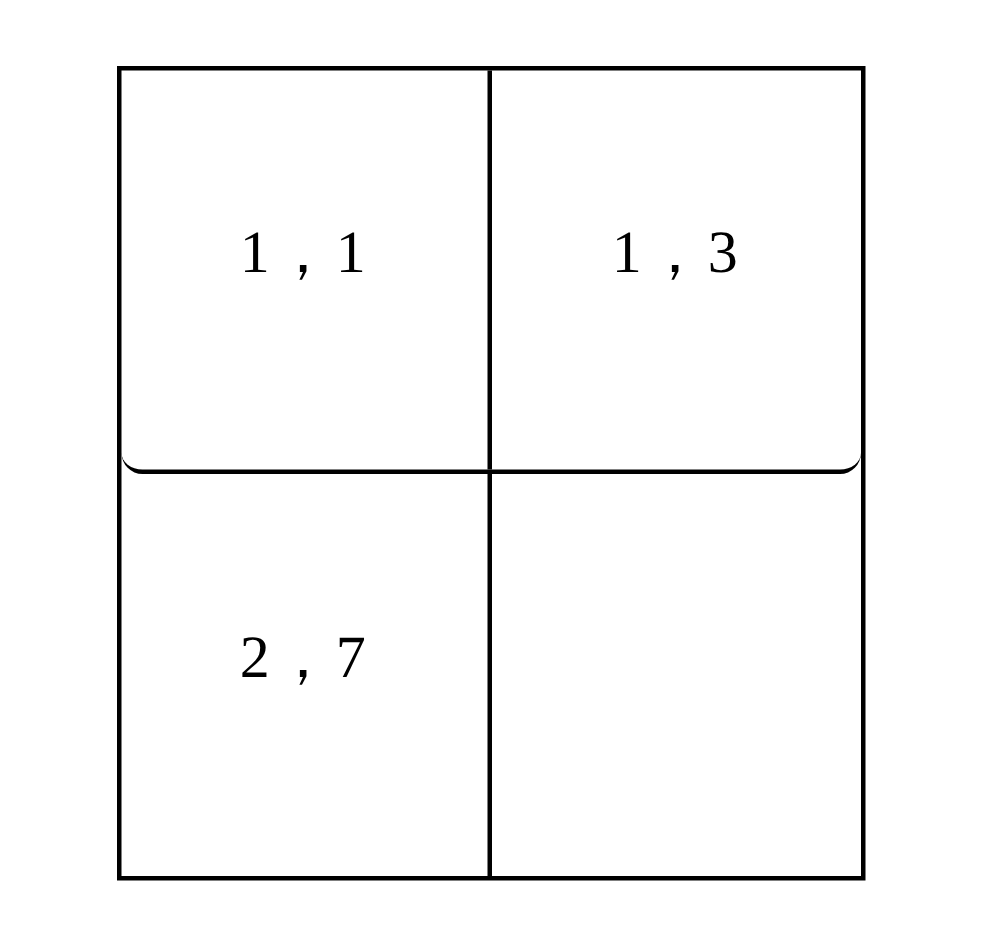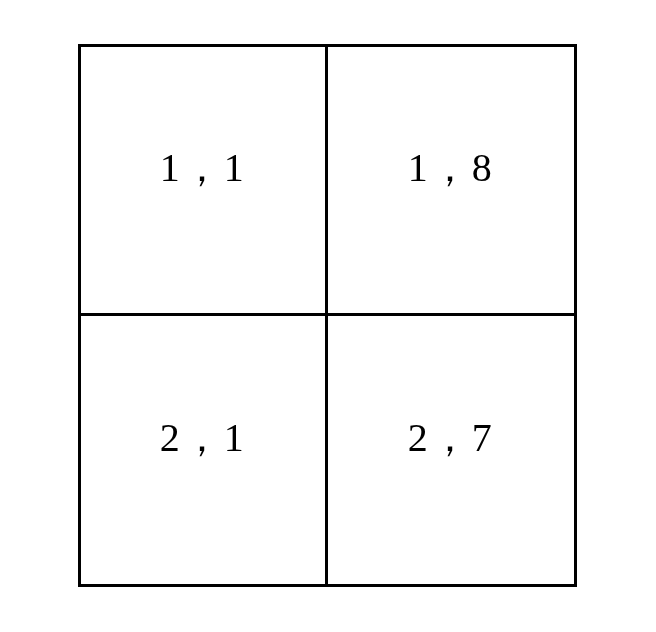--- a/index.html
+++ b/index.html
@@ -17,20 +17,21 @@
       top: 44px;
       width: 499px;
       height: 543px;
       border: 3px solid #000000;
       box-sizing: border-box;
     }
     .row {
       display: flex;
       height: 50%;
       width: 100%;
+      border-radius: 14px;
     }
     .row:first-child {
       border-bottom: 3px solid #000000;
       box-sizing: border-box;
     }
     .cell {
       width: 50%;
       height: 100%;
       display: flex;
       align-items: center;
@@ -49,24 +50,21 @@
   </style>
 </head>
 <body>
 
 <div class="grid">
   <div class="row">
     <div class="cell">
       <span class="cell-label">1，1</span>
     </div>
     <div class="cell">
-      <span class="cell-label">1，8</span>
+      <span class="cell-label">1，3</span>
     </div>
   </div>
   <div class="row">
-    <div class="cell">
-      <span class="cell-label">2，1</span>
-    </div>
     <div class="cell">
       <span class="cell-label">2，7</span>
     </div>
   </div>
 </div>
 
 </body></html>

